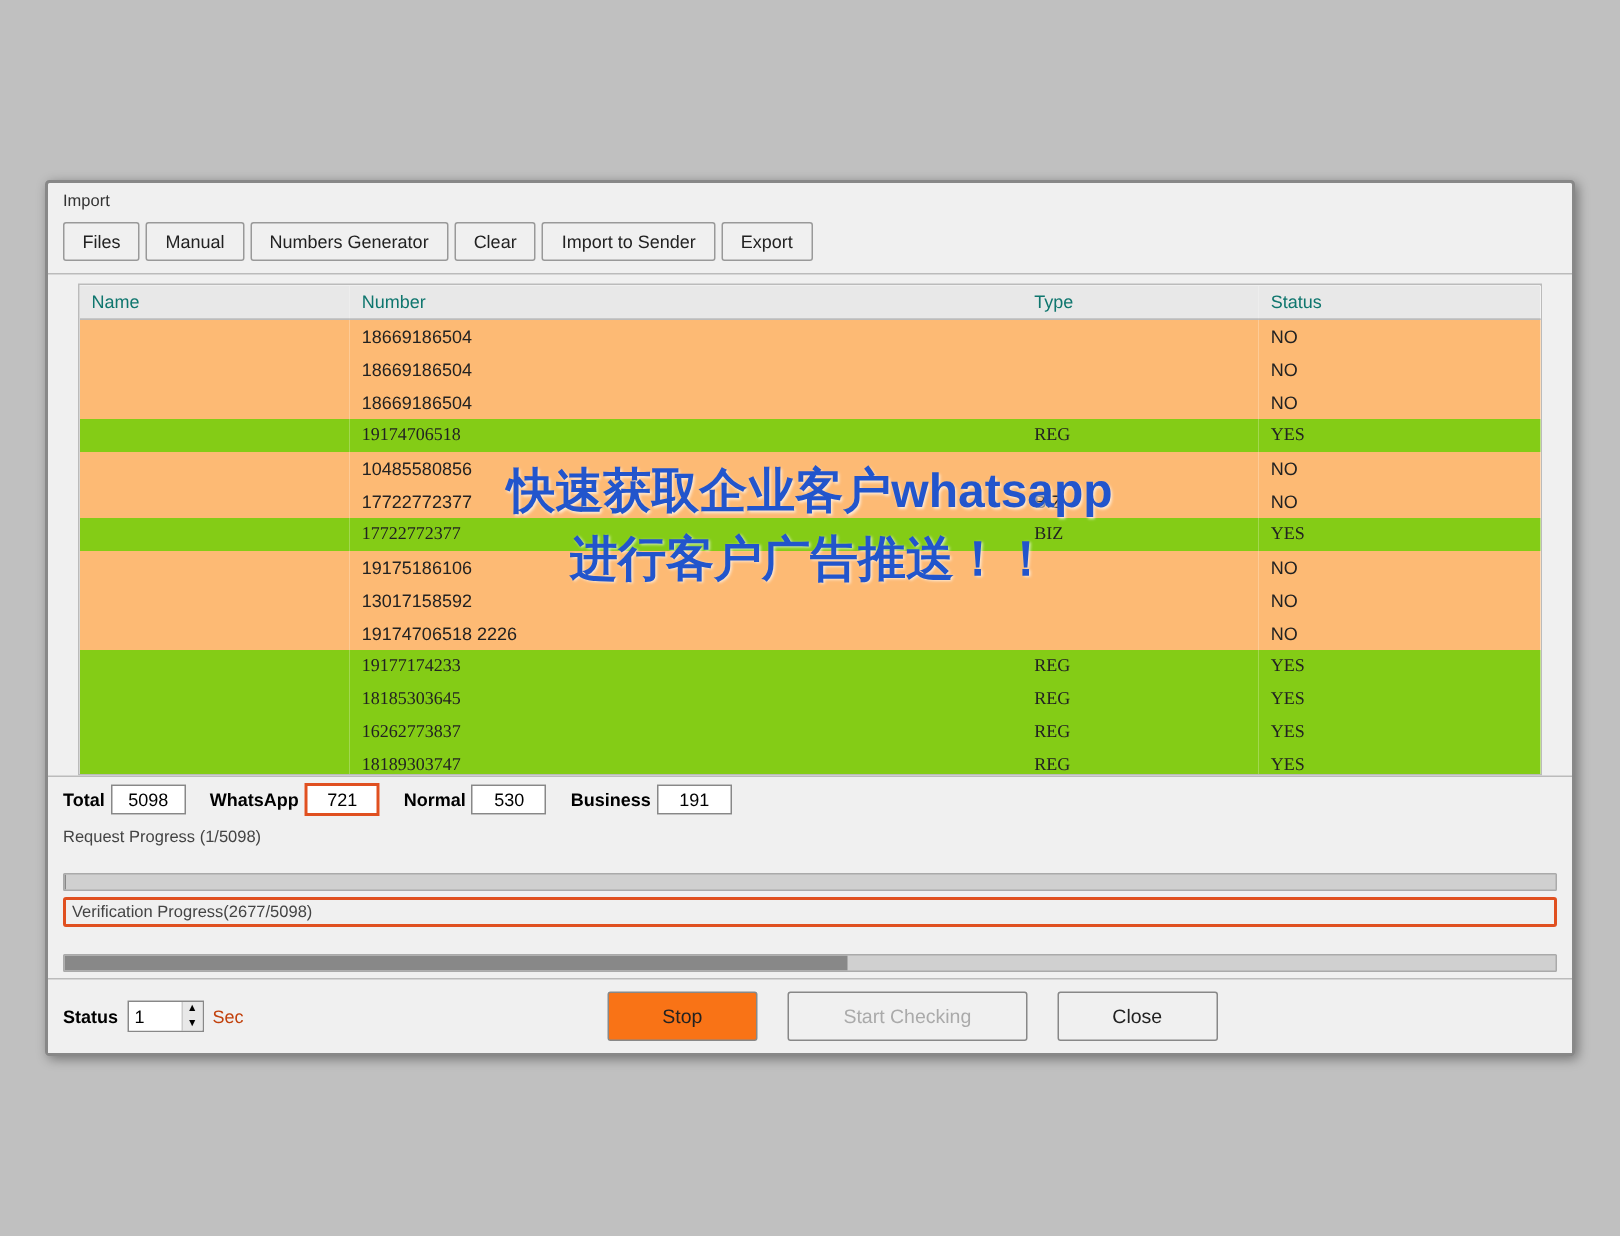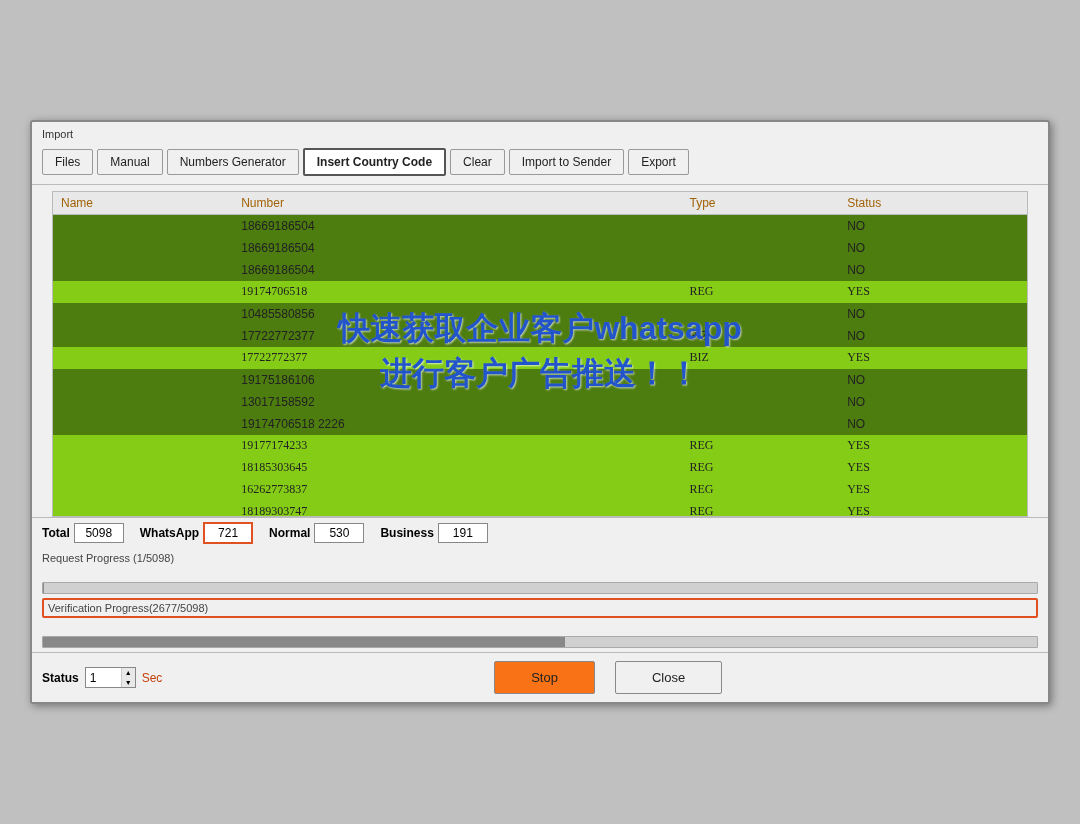--- a/index.html
+++ b/index.html
@@ -76,29 +76,29 @@
 
     thead tr {
       background: #e8e8e8;
     }
 
     thead th {
       text-align: left;
       padding: 4px 8px;
       border-bottom: 1px solid #bbb;
       font-weight: normal;
-      color: #a16207;
+      color: #0f766e;
     }
 
     tbody tr {
       height: 22px;
     }
 
     tbody tr.red {
-      background-color: #4d7c0f;
+      background-color: #fdba74;
     }
 
     tbody tr.blue {
       background-color: #84cc16;
       font-family: Liberation Serif, serif;
     }
 
     tbody td {
       padding: 2px 8px;
       color: #222;
@@ -286,21 +286,20 @@
 <body>
 
 <div class="window">
 
   <div class="section-label">Import</div>
 
   <div class="toolbar">
     <button>Files</button>
     <button>Manual</button>
     <button>Numbers Generator</button>
-    <button class="active">Insert Country Code</button>
     <button>Clear</button>
     <button>Import to Sender</button>
     <button>Export</button>
   </div>
 
   <div style="position:relative; flex:1; margin: 0 10px; overflow: hidden; display:flex;">
     <div class="table-container" style="flex:1; overflow-y:scroll;">
       <table>
         <thead>
           <tr>
@@ -447,16 +446,17 @@
         <div class="spinner">
           <button>▲</button>
           <button>▼</button>
         </div>
       </div>
       <span class="sec-label">Sec</span>
     </div>
 
     <div class="bottom-buttons">
       <button class="bottom-btn stop-btn">Stop</button>
+      <button class="bottom-btn" disabled="">Start Checking</button>
       <button class="bottom-btn">Close</button>
     </div>
   </div>
 </div>
 
 </body></html>

